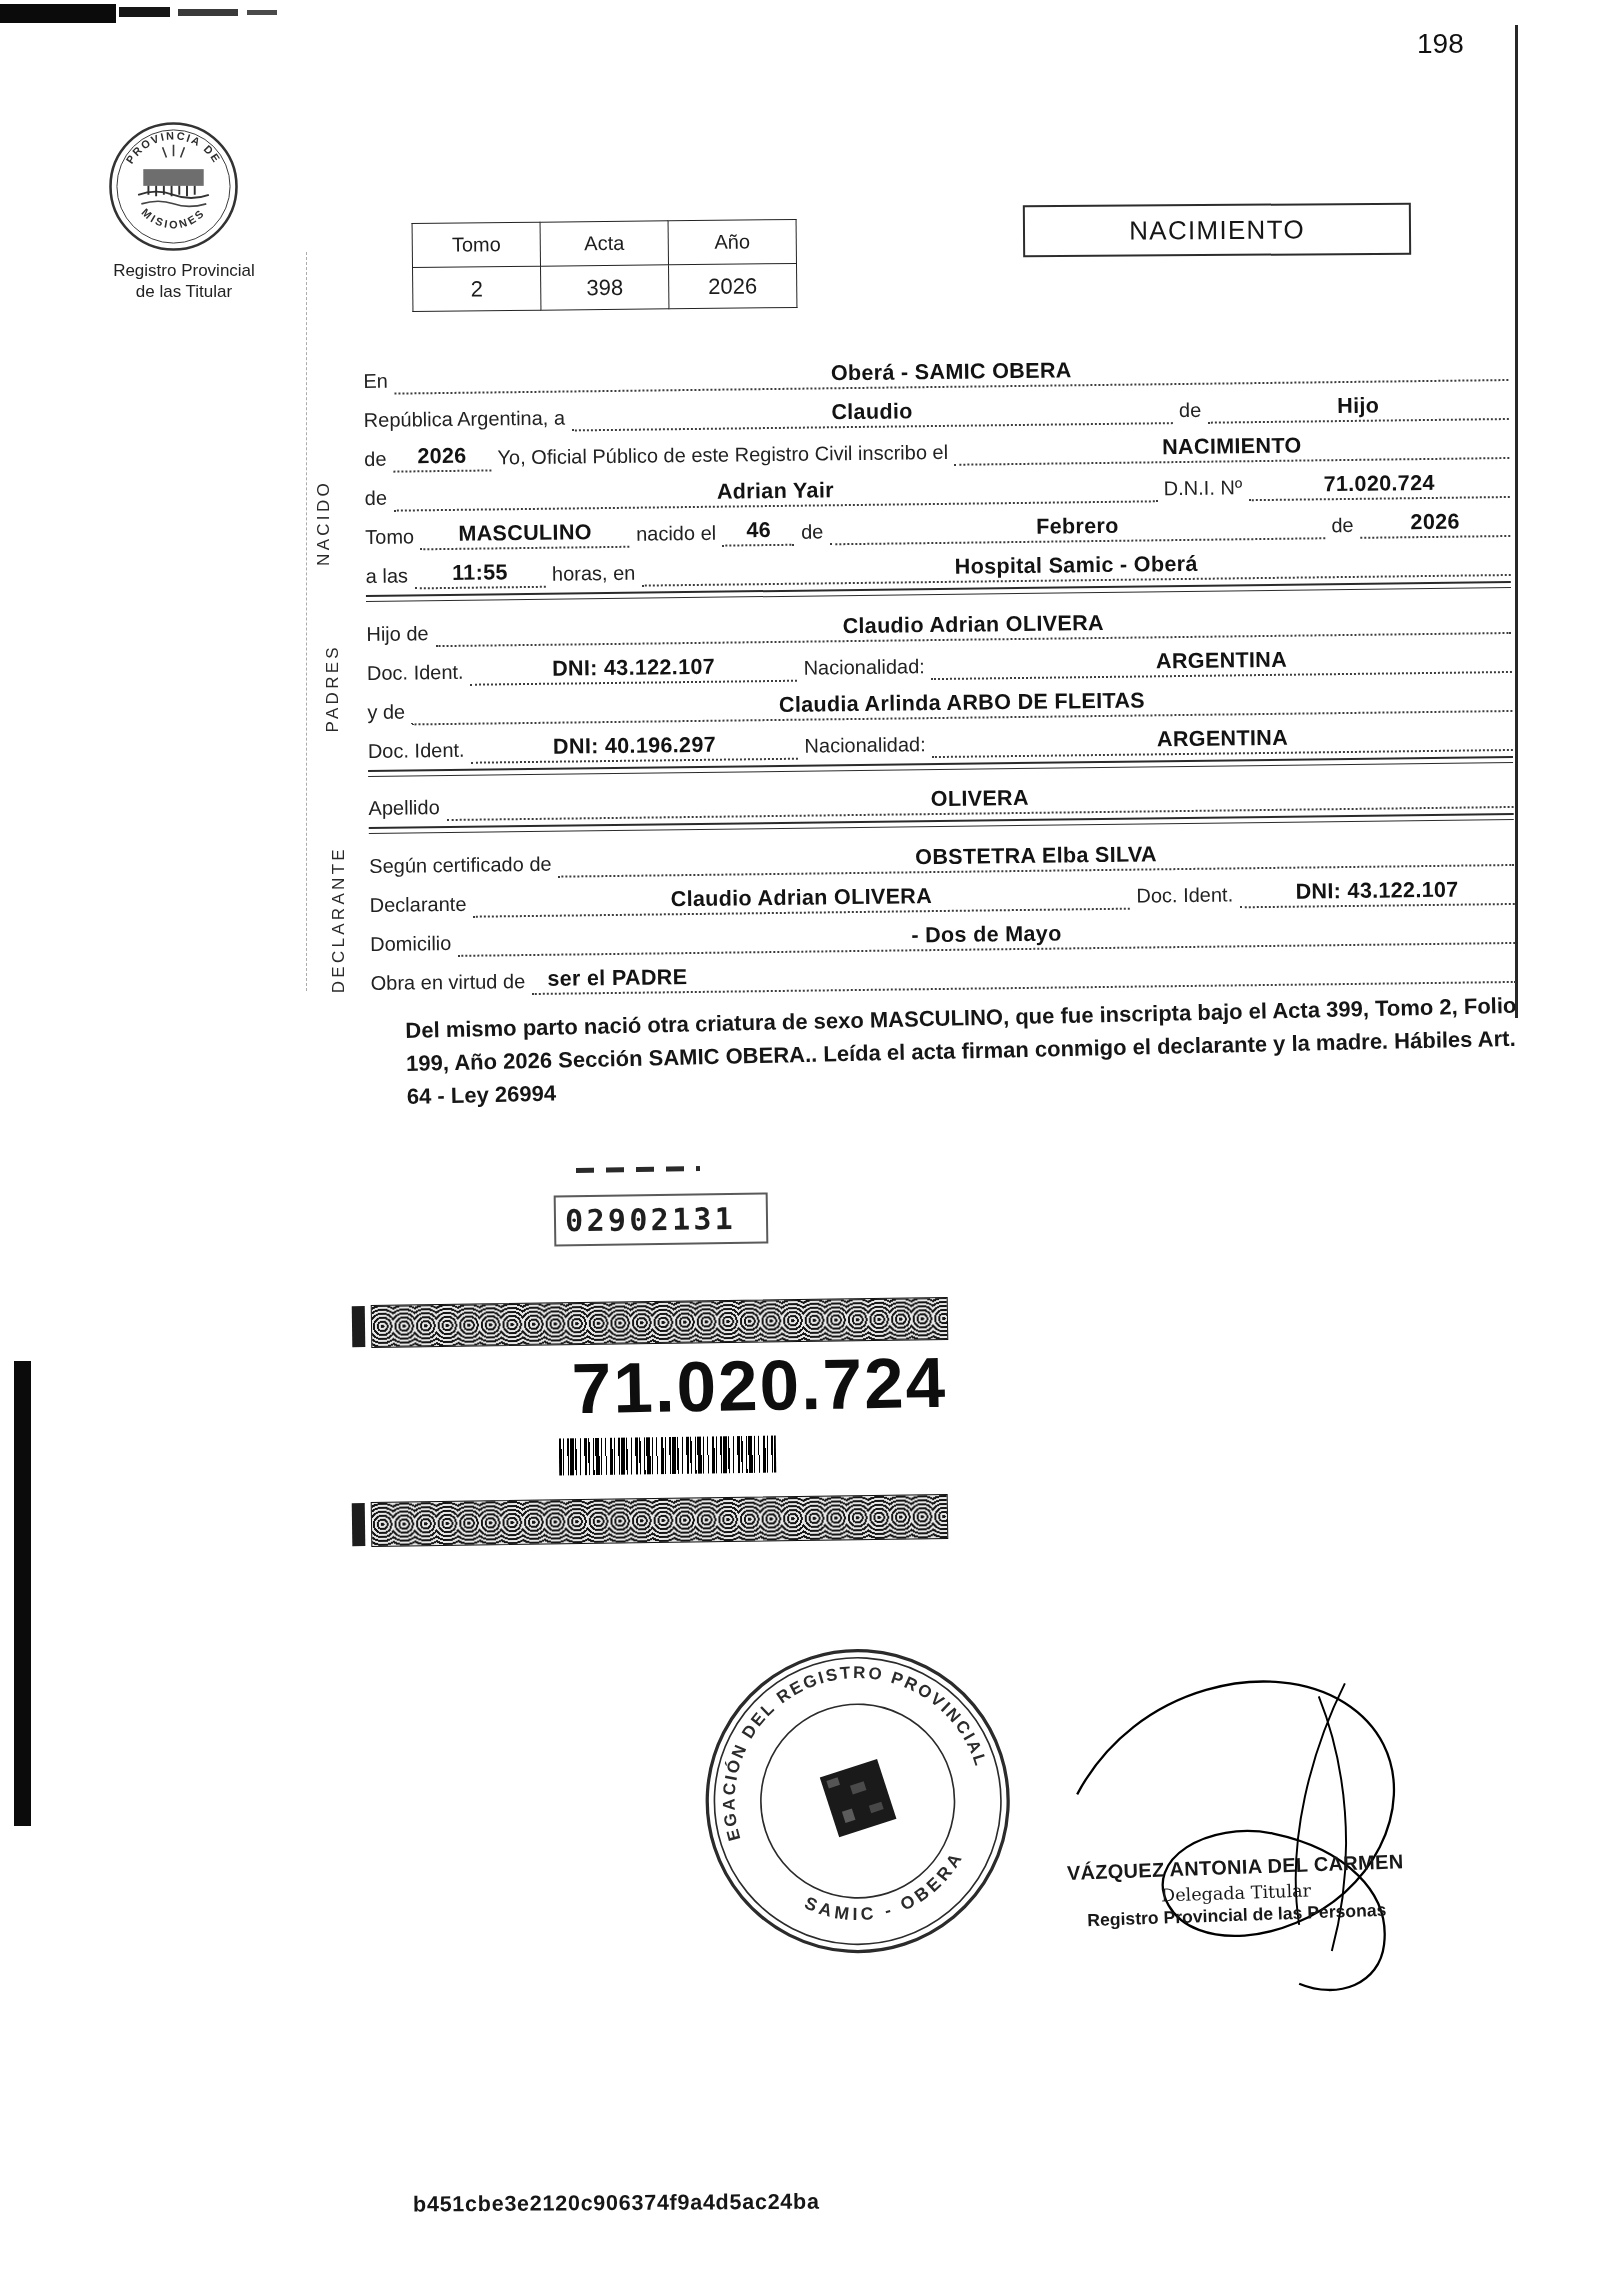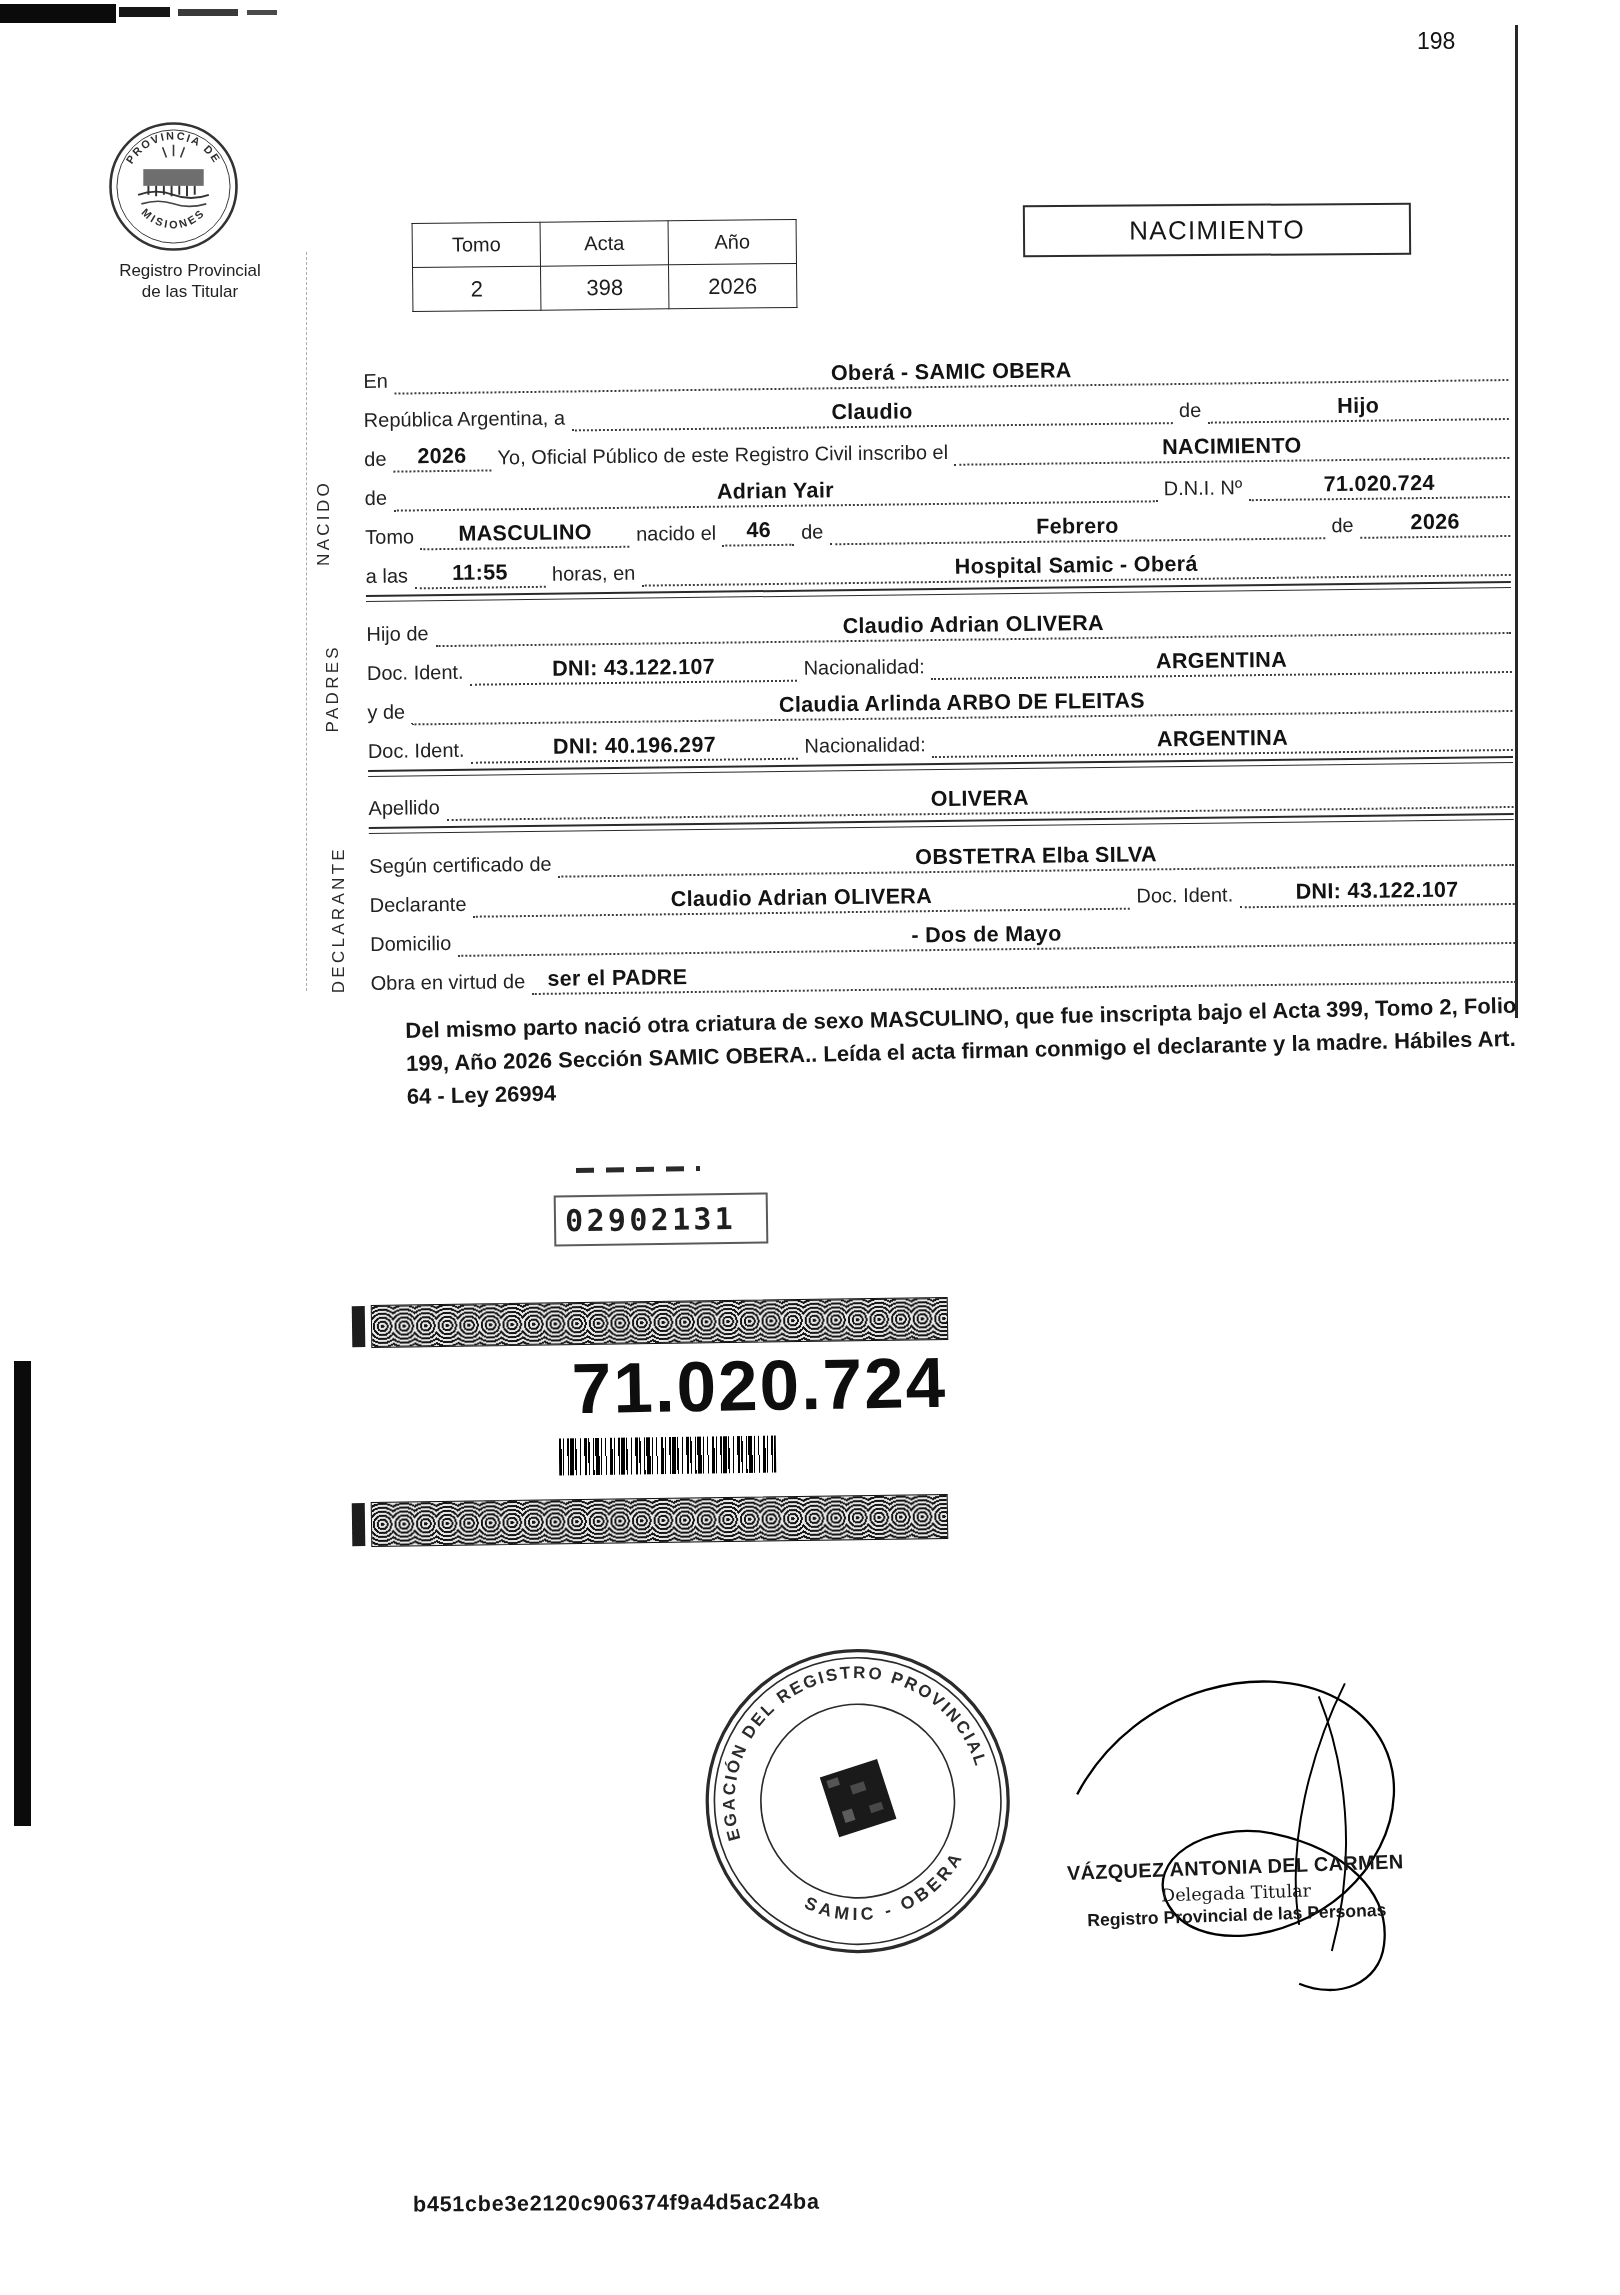--- a/index.html
+++ b/index.html
@@ -10,25 +10,25 @@
   .art{position:absolute;background:#0b0b0b;}
   .art-tl1{left:0;top:3.9px;width:116px;height:19.6px;}
   .art-tl2{left:119px;top:6.5px;width:51px;height:10.5px;background:#161616;}
   .art-tl3{left:178px;top:8.5px;width:60px;height:7.2px;background:#3a3a3a;}
   .art-tl4{left:247px;top:9.8px;width:30px;height:5.2px;background:#4a4a4a;}
   .art-rightline{left:1515px;top:25px;width:2.6px;height:993px;background:#272727;}
   .art-leftbar{left:14.4px;top:1361px;width:17px;height:465px;}
   .margin-dashes{position:absolute;left:306px;top:252px;height:739px;width:0;
         border-left:1.3px dashed #6a6a6a;opacity:.55;}
 
-  .page-number{position:absolute;left:1417px;top:27.5px;font-size:23px;color:#111;}
+  .page-number{position:absolute;left:1417px;top:27.5px;font-size:28px;color:#111;}
 
   
   .emblem{position:absolute;left:106px;top:119px;}
-  .emblem-caption{position:absolute;left:92px;top:260px;width:196px;text-align:center;
+  .emblem-caption{position:absolute;left:86px;top:260px;width:196px;text-align:center;
         font-size:17px;line-height:1.25;color:#222;}
 
   .doc-title{position:absolute;left:451px;top:125px;width:876px;text-align:center;
         font-size:29px;font-weight:bold;letter-spacing:4.6px;word-spacing:22px;color:#141414;}
 
   .acta-table{position:absolute;left:412px;top:221px;border-collapse:collapse;
         transform:rotate(-0.6deg);}
   .acta-table td{border:1.6px solid #232323;width:125px;height:41px;text-align:center;
         font-size:20px;color:#1c1c1c;}
   .acta-table tr.vals td{font-size:22px;}

